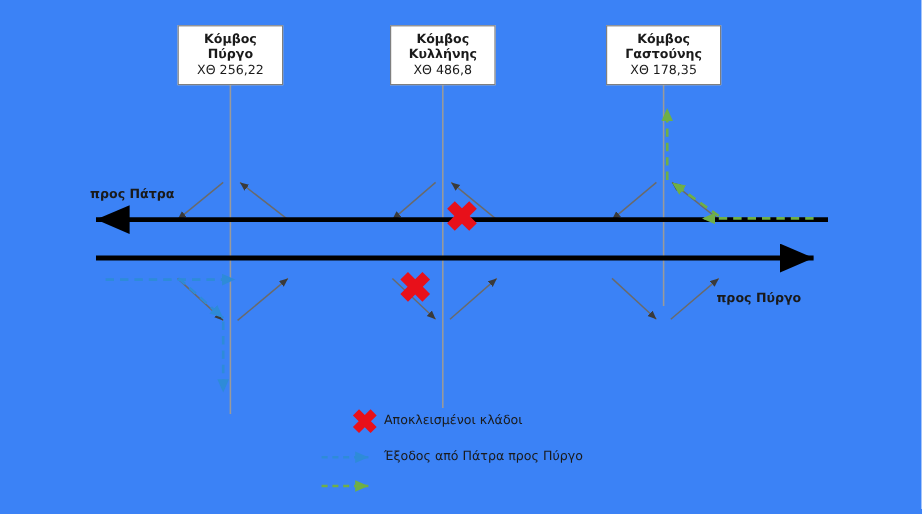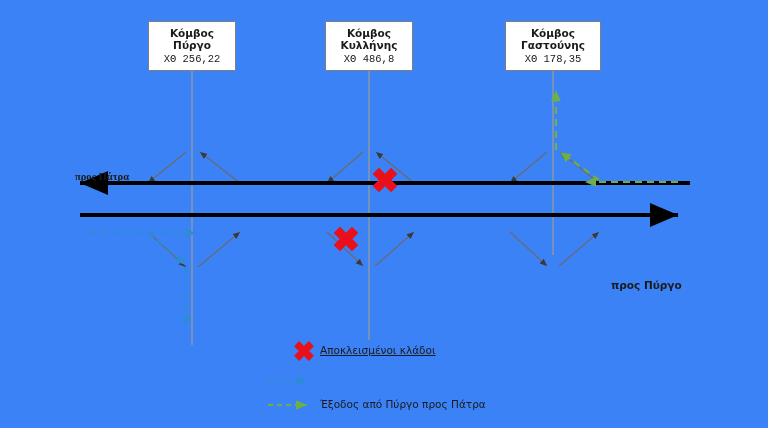--- a/index.html
+++ b/index.html
@@ -38,21 +38,20 @@
     white-space: nowrap;
     display: block;
   }
   .node-chain {
     font-size: 10.5px;
     font-weight: normal;
     color: #1a1a1a;
     white-space: nowrap;
     display: block;
     margin-top: 1px;
-    font-family: Liberation Mono, monospace;
   }
   .road-label {
     position: absolute;
     font-size: 10.5px;
     color: #1a1a1a;
     white-space: nowrap;
   }
   .road-label.bold {
     font-weight: bold;
   }
@@ -151,21 +150,21 @@
     <span class="node-name">Κυλλήνης</span>
     <span class="node-chain">ΧΘ 486,8</span>
   </div>
 
   <div class="node-box" style="left:505px; top:21px; width:96px;">
     <span class="node-name">Κόμβος</span>
     <span class="node-name">Γαστούνης</span>
     <span class="node-chain">ΧΘ 178,35</span>
   </div>
 
-  <div class="road-label bold" style="left:75px; top:171px;font-family:Liberation Serif, serif;">προς Πάτρα</div>
+  <div class="road-label bold" style="left:75px; top:156px;">προς Πάτρα</div>
 
-  <div class="road-label bold" style="left:611px; top:243px;margin-top:36px;">προς Πύργο</div>
+  <div class="road-label bold" style="left:597px; top:243px;">προς Πύργο</div>
 
 
-  <div class="legend-text" style="left:320px; top:344px;text-decoration:underline;">Αποκλεισμένοι κλάδοι</div>
-  <div class="legend-text" style="left:320px; top:398px;">Έξοδος από Πύργο προς Πάτρα</div>
+  <div class="legend-text" style="left:320px; top:344px;">Αποκλεισμένοι κλάδοι</div>
+  <div class="legend-text" style="left:320px; top:374px;">Έξοδος από Πάτρα προς Πύργο</div>
 
 </div>
 
 </body></html>

